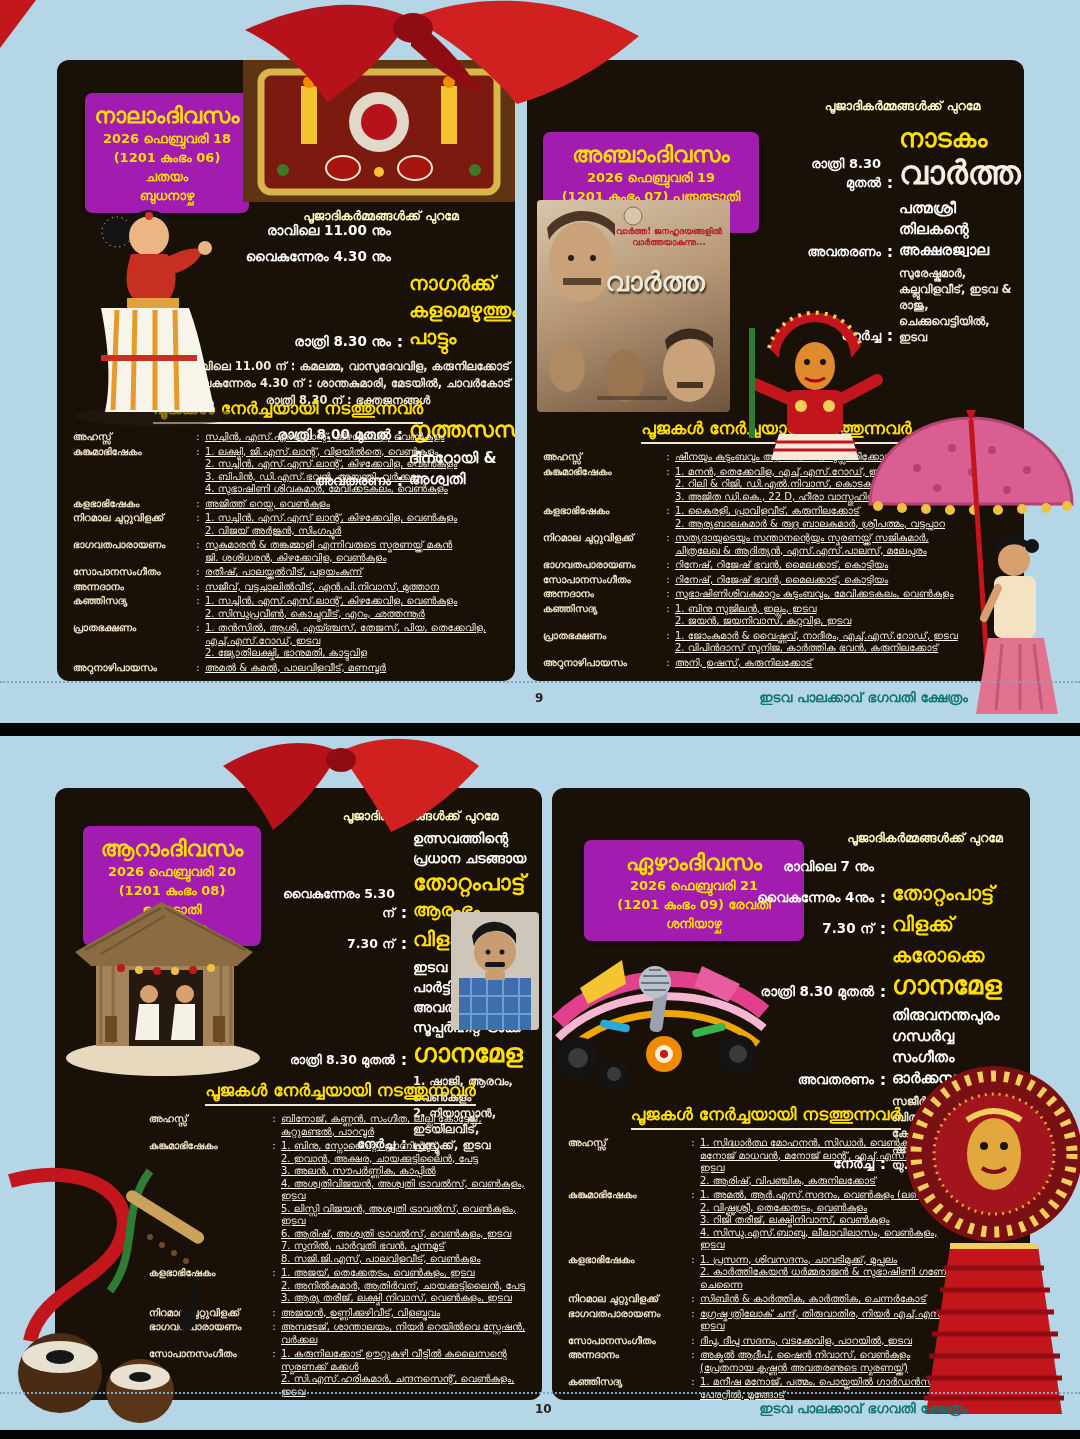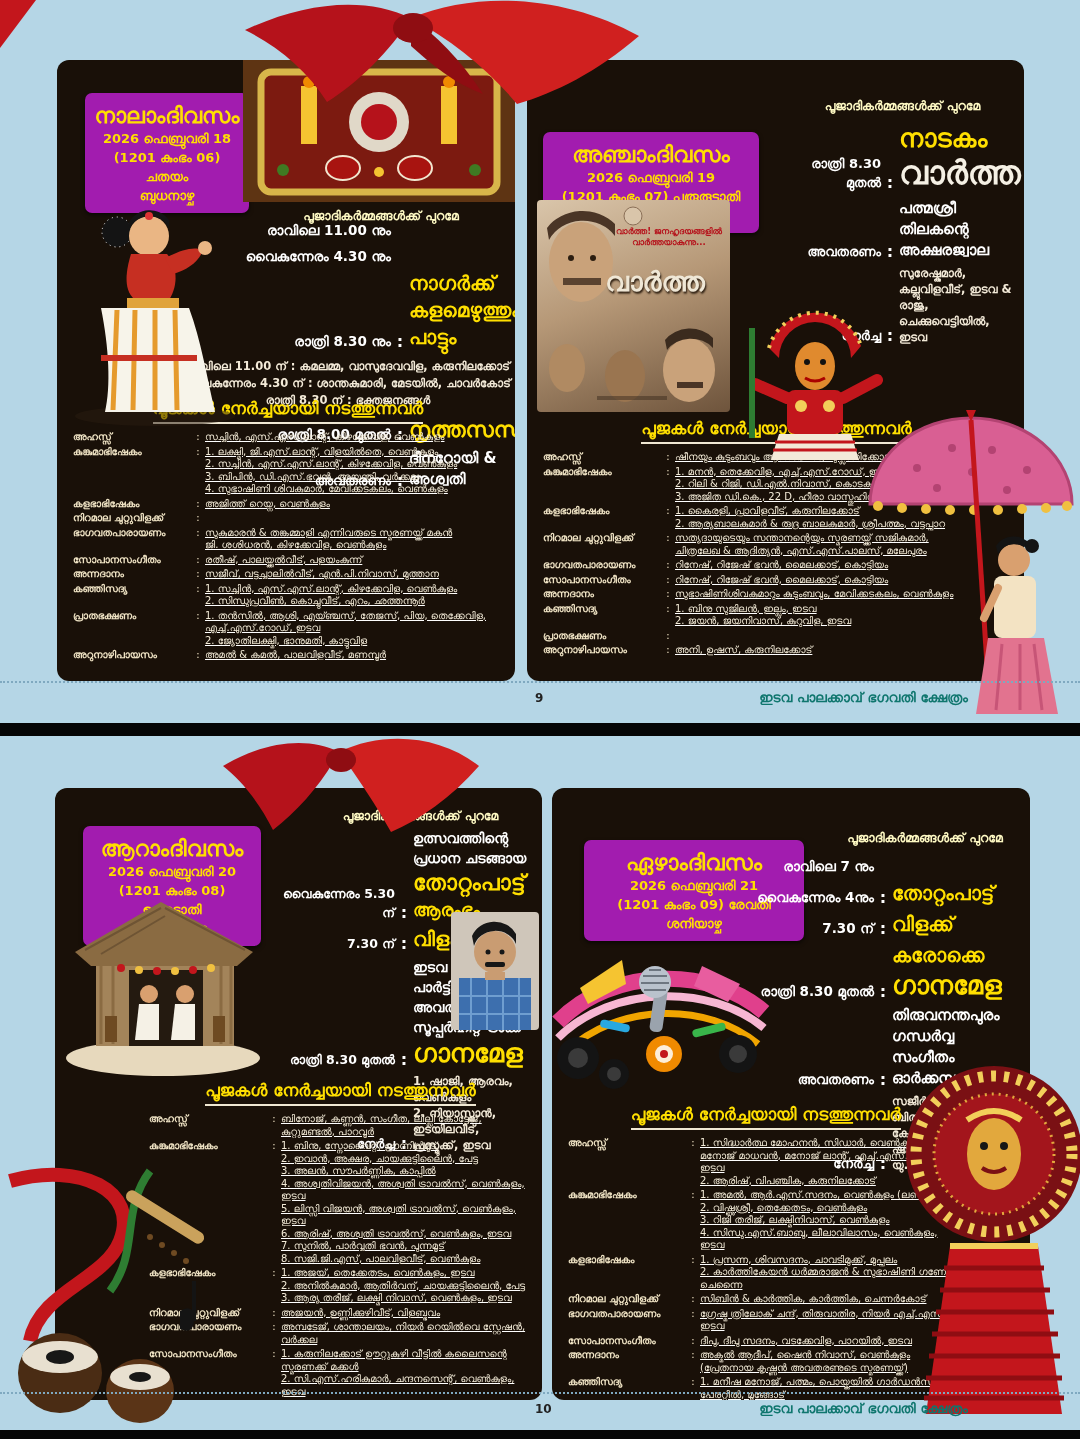--- a/index.html
+++ b/index.html
@@ -183,20 +183,24 @@
               <div class="llabel">കളഭാഭിഷേകം</div>
               <div class="lcolon"></div>
               <div class="lvals">
                 <div class="lval">അജിത്ത് റെയ്ന, വെൺകുളം</div>
               </div>
             </div>
 
             <div class="lrow">
               <div class="llabel">നിറമാല ചുറ്റുവിളക്ക്</div>
               <div class="lcolon"></div>
+              <div class="lvals">
+                <div class="lval">1. സച്ചിൻ, എസ്.എസ് ലാന്റ്, കിഴക്കേവിള, വെൺകുളം</div>
+                <div class="lval">2. വിജയ് അർജുൻ, സിംഗപ്പൂർ</div>
+              </div>
             </div>
 
             <div class="lrow">
               <div class="llabel">ഭാഗവതപാരായണം</div>
               <div class="lcolon"></div>
               <div class="lvals">
                 <div class="lval">സുകുമാരൻ &amp; തങ്കമ്മാളി എന്നിവരുടെ സ്മരണയ്ക്ക് മകൻ</div>
                 <div class="lval">ജി. ശശിധരൻ, കിഴക്കേവിള, വെൺകുളം</div>
               </div>
             </div>
@@ -388,20 +392,24 @@
               <div class="lcolon"></div>
               <div class="lvals">
                 <div class="lval">1. ബിനു സുജിലൻ, ഇല്ലം, ഇടവ</div>
                 <div class="lval">2. ജയൻ, ജയനിവാസ്, കുറുവിള, ഇടവ</div>
               </div>
             </div>
 
             <div class="lrow">
               <div class="llabel">പ്രാതഭക്ഷണം</div>
               <div class="lcolon"></div>
+              <div class="lvals">
+                <div class="lval">1. ജോംകുമാർ &amp; വൈഷ്ണവ്, നാദീരം, എച്ച്.എസ്.റോഡ്, ഇടവ</div>
+                <div class="lval">2. വിപിൻദാസ് സുനിജ, കാർത്തിക ഭവൻ, കരുനിലക്കോട്</div>
+              </div>
             </div>
 
             <div class="lrow">
               <div class="llabel">അറുനാഴിപായസം</div>
               <div class="lcolon"></div>
               <div class="lvals">
                 <div class="lval">അനി, ഉഷസ്, കരുനിലക്കോട്</div>
               </div>
             </div>
           </div>

